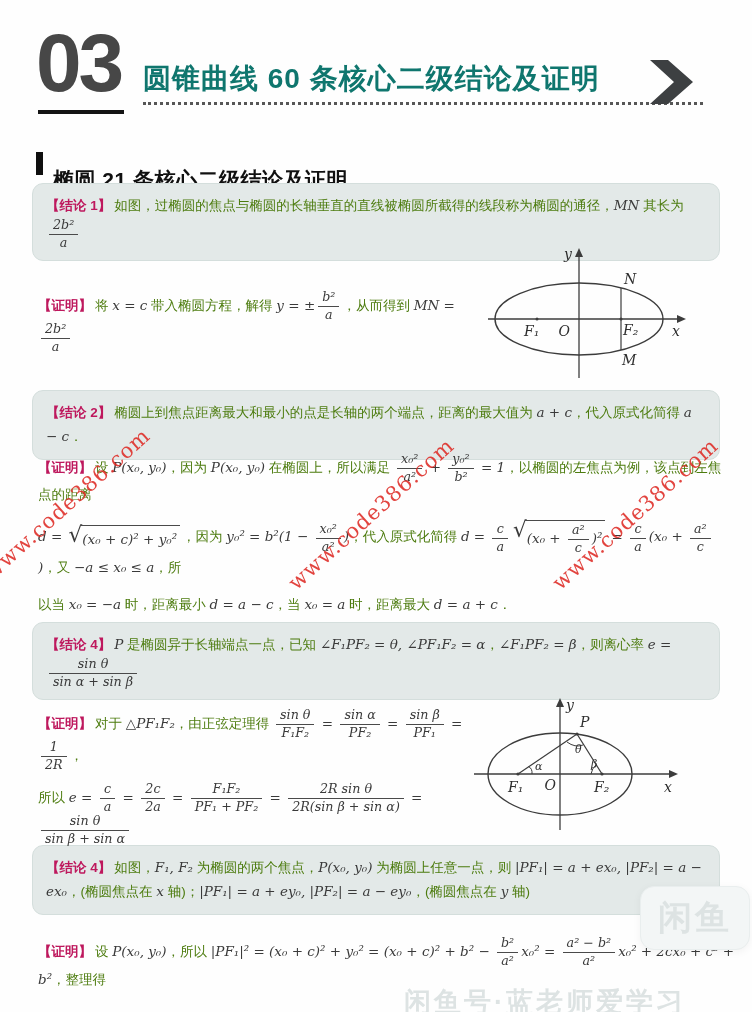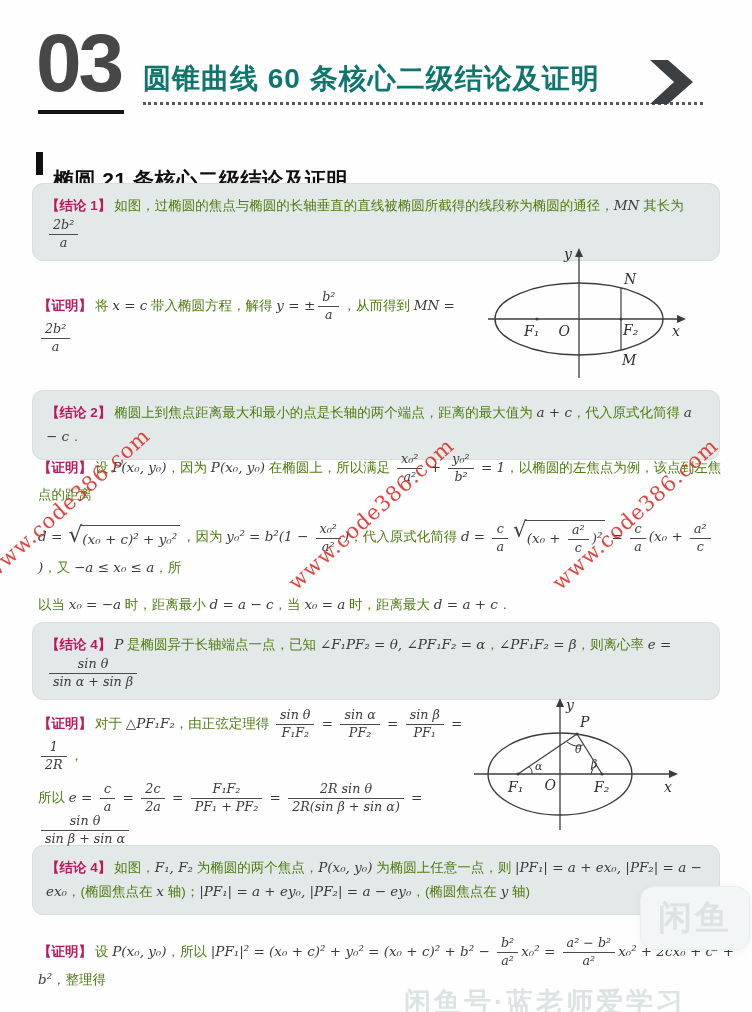--- a/index.html
+++ b/index.html
@@ -71,21 +71,21 @@
     <polygon points="2,2 20,2 45,24 20,46 2,46 26,24" fill="#3d4042"></polygon>
   </svg>
 
   <div class="section">
     <div class="bar"></div>
     <div class="txt">椭圆 21 条核心二级结论及证明</div>
   </div>
 
   <div class="cbox" id="cbox1"><span class="lbl">【结论 1】</span><span class="zh">如图，过椭圆的焦点与椭圆的长轴垂直的直线被椭圆所截得的线段称为椭圆的通径，</span><span class="mi">MN</span><span class="zh"> 其长为 </span><span class="frac"><span class="num mi">2b²</span><span class="den mi">a</span></span></div>
   <div class="cbox" id="cbox2"><span class="lbl">【结论 2】</span><span class="zh">椭圆上到焦点距离最大和最小的点是长轴的两个端点，距离的最大值为 </span><span class="mi">a + c</span><span class="zh">，代入原式化简得 </span><span class="mi">a − c</span><span class="zh">．</span></div>
-  <div class="cbox" id="cbox3"><span class="lbl">【结论 4】</span><span class="mi">P</span><span class="zh"> 是椭圆异于长轴端点一点，已知 </span><span class="mi">∠F₁PF₂ = θ, ∠PF₁F₂ = α</span><span class="zh">，</span><span class="mi">∠PF₁F₂ = β</span><span class="zh">，则离心率 </span><span class="mi">e = </span><span class="frac"><span class="num mi">sin θ</span><span class="den mi">sin α + sin β</span></span></div>
+  <div class="cbox" id="cbox3"><span class="lbl">【结论 4】</span><span class="mi">P</span><span class="zh"> 是椭圆异于长轴端点一点，已知 </span><span class="mi">∠F₁PF₂ = θ, ∠PF₁F₂ = α</span><span class="zh">，</span><span class="mi">∠F₁PF₂ = β</span><span class="zh">，则离心率 </span><span class="mi">e = </span><span class="frac"><span class="num mi">sin θ</span><span class="den mi">sin α + sin β</span></span></div>
   <div class="cbox" id="cbox4"><span class="lbl">【结论 4】</span><span class="zh">如图，</span><span class="mi">F₁, F₂</span><span class="zh"> 为椭圆的两个焦点，</span><span class="mi">P(x₀, y₀)</span><span class="zh"> 为椭圆上任意一点，则 </span><span class="mi">|PF₁| = a + ex₀, |PF₂| = a − ex₀</span><span class="zh">，(椭圆焦点在 </span><span class="mi">x</span><span class="zh"> 轴)；</span><span class="mi">|PF₁| = a + ey₀, |PF₂| = a − ey₀</span><span class="zh">，(椭圆焦点在 </span><span class="mi">y</span><span class="zh"> 轴)</span></div>
 
   <div class="proof" id="proof1">
     <div class="pline"><span class="lbl">【证明】</span><span class="zh">将 </span><span class="mi">x = c</span><span class="zh"> 带入椭圆方程，解得 </span><span class="mi">y = ±</span><span class="frac"><span class="num mi">b²</span><span class="den mi">a</span></span><span class="zh">，从而得到 </span><span class="mi">MN = </span><span class="frac"><span class="num mi">2b²</span><span class="den mi">a</span></span></div>
   </div>
 
   <div class="proof" id="proof2">
     <div class="pline"><span class="lbl">【证明】</span><span class="zh">设 </span><span class="mi">P(x₀, y₀)</span><span class="zh">，因为 </span><span class="mi">P(x₀, y₀)</span><span class="zh"> 在椭圆上，所以满足 </span><span class="frac"><span class="num mi">x₀²</span><span class="den mi">a²</span></span><span class="mi"> + </span><span class="frac"><span class="num mi">y₀²</span><span class="den mi">b²</span></span><span class="mi"> = 1</span><span class="zh">，以椭圆的左焦点为例，该点到左焦点的距离</span></div>
     <div class="pline"><span class="mi">d = </span><span class="sqrt">
           <span class="rad">√</span>

